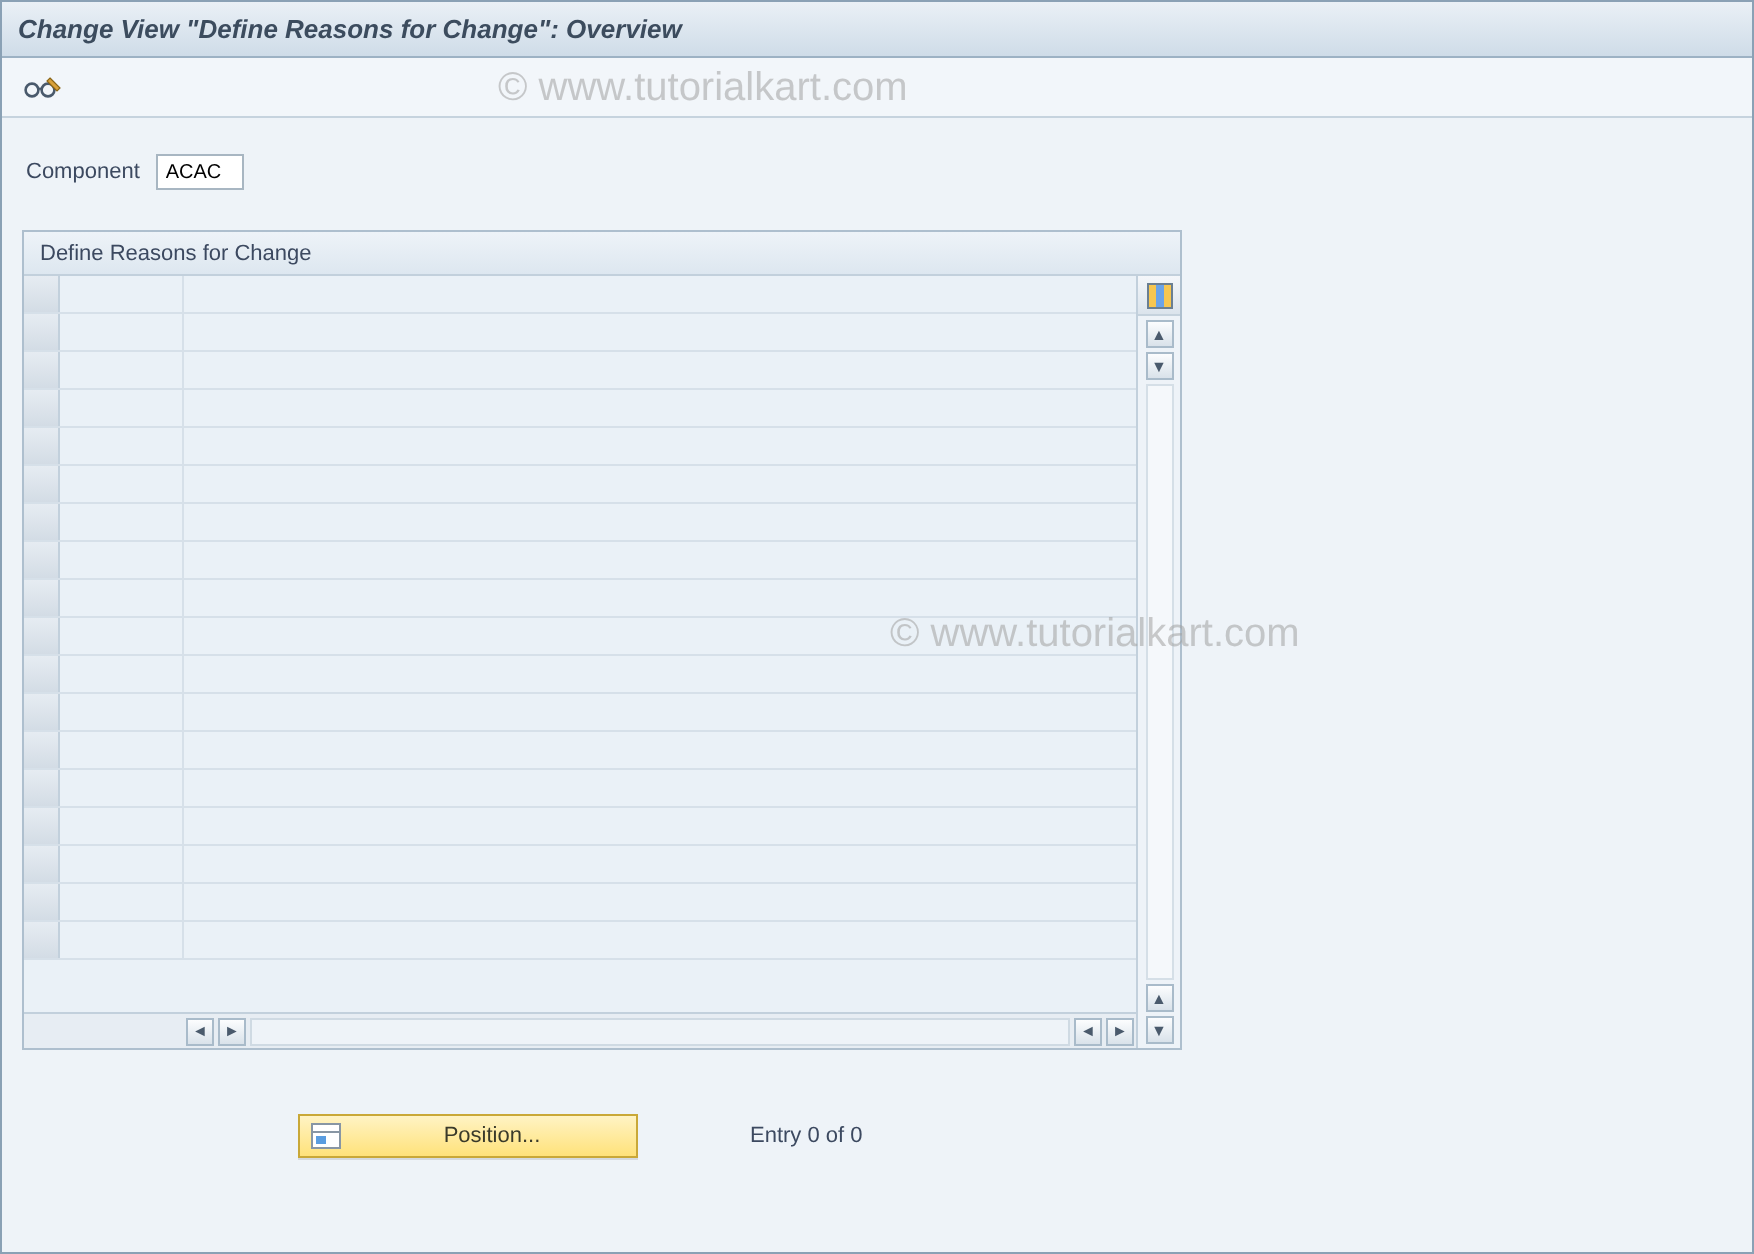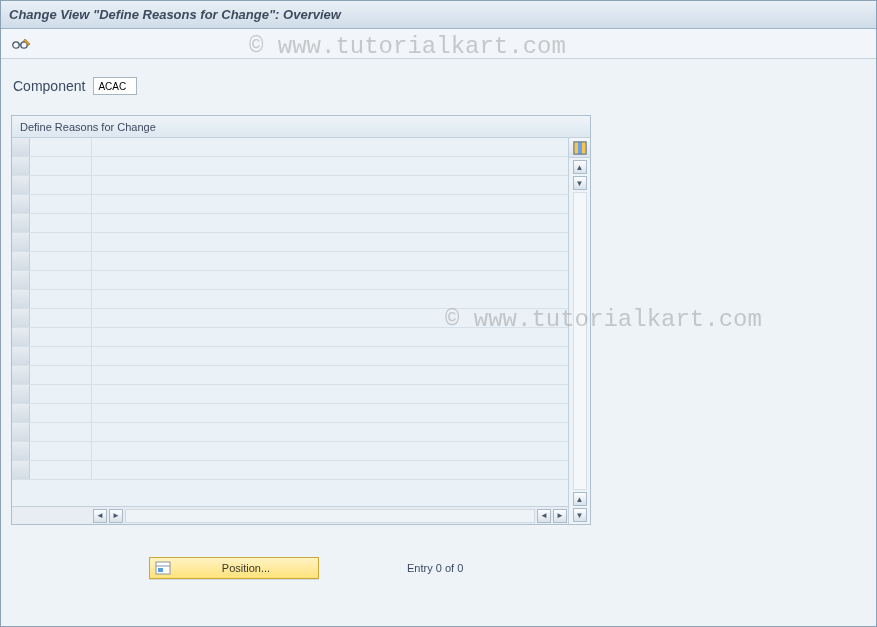--- a/index.html
+++ b/index.html
@@ -46,40 +46,40 @@
       height: 22px;
       display: flex;
       align-items: center;
       justify-content: center;
       border: 1px solid transparent;
       border-radius: 2px;
       cursor: pointer;
     }
     .watermark {
       position: absolute;
-      font-size: 24px;
+      font-size: 20px;
       color: rgba(160,160,160,0.55);
       pointer-events: none;
-      font-family: Liberation Mono, monospace;
+      font-family: Liberation Sans, sans-serif;
       white-space: nowrap;
       z-index: 50;
       text-align: right;
     }
     .content {
       padding: 18px 10px 10px 10px;
     }
     .field-row {
       display: flex;
       align-items: center;
       gap: 8px;
       margin-bottom: 20px;
       padding-left: 2px;
     }
     .field-label {
-      font-size: 14px;
+      font-size: 11px;
       color: #3c4960;
     }
     .field-input {
       border: 1px solid #a8b6c2;
       background: #fff;
       height: 18px;
       padding: 0 4px;
       font-size: 10px;
       width: 44px;
       color: #000;
@@ -221,21 +221,21 @@
       width: 14px;
       background: #f5f8fb;
       border: 1px solid #d5dfe7;
       margin: 2px 0;
     }
     .footer-row {
       display: flex;
       align-items: center;
       margin-top: 32px;
       padding-left: 138px;
-      gap: 88px;
+      gap: 56px;
     }
     .position-btn {
       height: 22px;
       width: 170px;
       background: linear-gradient(#fff3c4,#ffe27a);
       border: 1px solid #c9a838;
       display: flex;
       align-items: center;
       padding: 0 4px;
       cursor: pointer;

